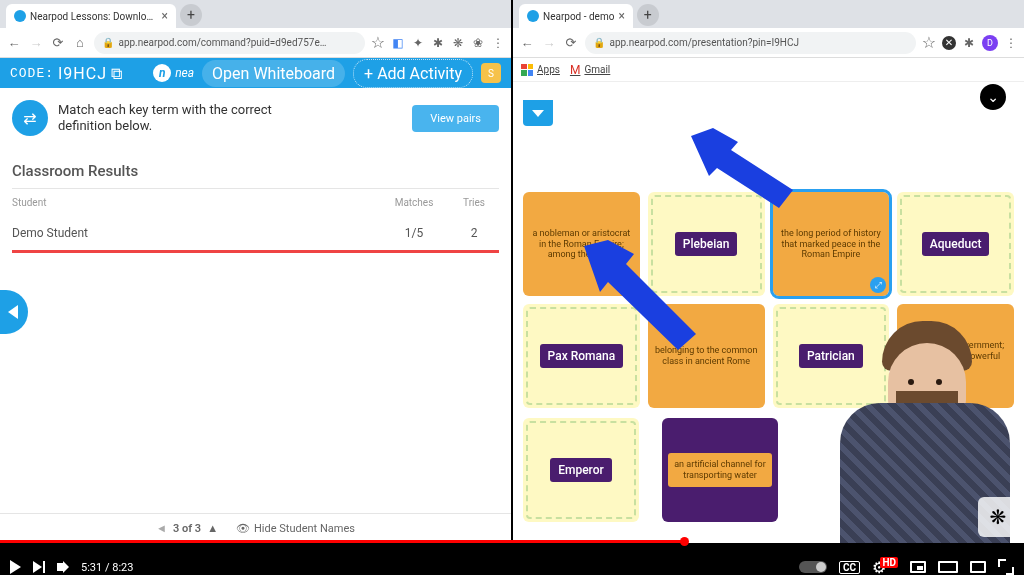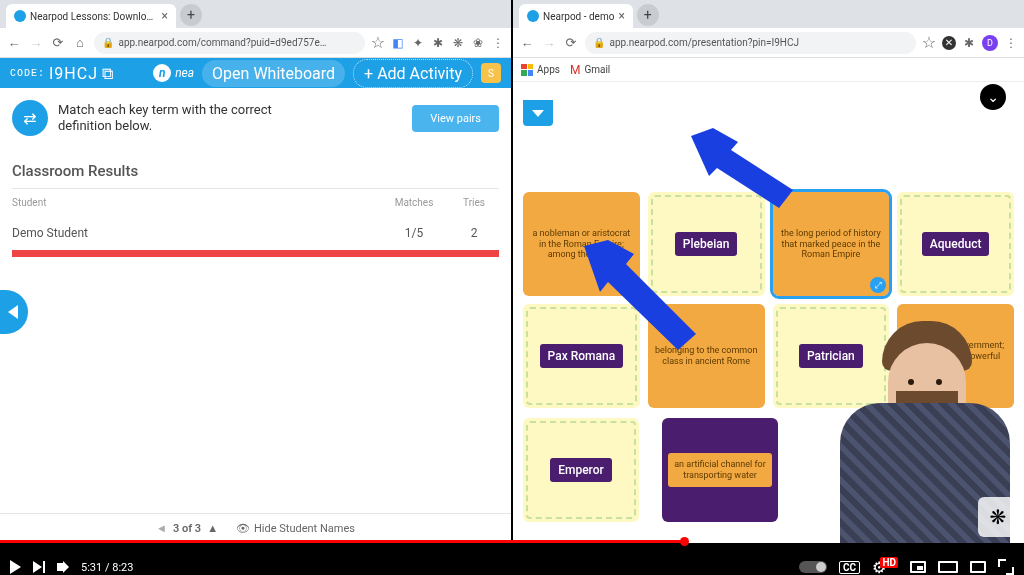--- a/index.html
+++ b/index.html
@@ -15,21 +15,21 @@
   .tab .tab-title { overflow: hidden; white-space: nowrap; text-overflow: ellipsis; flex:1;}
   .tab .close { font-size: 12px; color: #666; }
   .new-tab { width: 22px; height: 22px; border-radius: 50%; background: #c8cbd0; color: #444; display:flex; align-items:center; justify-content:center; font-size:14px; margin-bottom:2px;}
   .url-bar { height: 30px; background: #fff; border-bottom: 1px solid #ddd; display:flex; align-items:center; padding: 0 6px; gap:6px; }
   .nav-btn { font-size: 13px; color: #666; width:16px; text-align:center; }
   .url-field { flex:1; height:22px; background:#f1f3f4; border-radius:11px; display:flex; align-items:center; padding:0 8px; font-size:10px; color:#555; gap:4px;}
   .url-field .lock { font-size:10px; }
   .ext-icons { display:flex; gap:6px; font-size:12px; color:#666; align-items:center;}
   .ext-icon { width:14px; height:14px; display:flex; align-items:center; justify-content:center;}
   .bookmarks-bar { height:24px; background:#fff; border-bottom:1px solid #eee; display:flex; align-items:center; padding:0 8px; gap:10px; font-size:10px; color:#444;}
-  .bm-item { display:flex; align-items:center; gap:4px;}
+  .bm-item { display:flex; align-items:center; gap:4px;text-decoration:underline;}
   .bm-apps-icon { width:12px; height:12px; display:grid; grid-template-columns:repeat(2,1fr); gap:1px;}
   .bm-apps-icon span{ background:#ea4335; }
   .bm-apps-icon span:nth-child(2){background:#fbbc05;}
   .bm-apps-icon span:nth-child(3){background:#34a853;}
   .bm-apps-icon span:nth-child(4){background:#4285f4;}
   
   .np-header { height:30px; background:#1ea0e6; display:flex; align-items:center; padding:0 10px; color:#fff; font-size:11px; gap:8px;}
   .np-code { font-family: "Courier New", monospace; font-size:16px; letter-spacing:1px; display:flex; align-items:center; gap:4px;}
   .np-logo { display:flex; align-items:center; gap:4px; font-size:12px; font-style:italic;}
   .np-logo-circle{width:18px;height:18px;border-radius:50%;background:#fff;color:#1ea0e6;display:flex;align-items:center;justify-content:center;font-weight:bold;font-size:12px;}
@@ -42,21 +42,21 @@
   .instr-icon { width:36px;height:36px;border-radius:50%;background:#1ea0e6;display:flex;align-items:center;justify-content:center;color:#fff;font-size:16px;flex-shrink:0;}
   .instr-text { font-size:13px; color:#333; line-height:1.25; max-width:260px;}
   .view-pairs-btn { background:#49b4ee; color:#fff; border-radius:4px; padding:7px 18px; font-size:11px;}
   
   .results { margin:18px 12px 0 12px; }
   .results h3 { font-size:15px; color:#555; font-weight:500; padding:8px 0; border-bottom:1px solid #e5e5e5;}
   .results-head { display:flex; font-size:10px; color:#999; padding:8px 0; }
   .col-student{flex:1;}
   .col-matches{width:70px;text-align:center;}
   .col-tries{width:50px;text-align:center;}
-  .results-row { display:flex; font-size:12px; color:#555; padding:10px 0; border-bottom:7px solid #ef4444;}
+  .results-row { display:flex; font-size:12px; color:#555; padding:10px 0; border-bottom:3px solid #ef4444;}
   
   .collapse-tab { position:absolute; left:0; top:290px; width:28px; height:44px; background:#1ea0e6; border-radius:0 22px 22px 0; display:flex; align-items:center; justify-content:center;}
   .collapse-tab .tri { width:0;height:0;border-top:7px solid transparent;border-bottom:7px solid transparent;border-right:10px solid #fff;margin-left:-3px;}
   
   .np-footer { position:absolute; bottom:0; left:0; right:0; height:30px; background:#fff; border-top:1px solid #e5e5e5; display:flex; align-items:center; justify-content:center; gap:18px; font-size:11px; color:#666;}
   .np-footer .pager { font-weight:600; display:flex; align-items:center; gap:6px;}
   
   .expand-badge { position:absolute; right:18px; top:84px; width:26px;height:26px;border-radius:50%;background:#000;color:#fff;display:flex;align-items:center;justify-content:center;font-size:14px;}
   .blue-tab { position:absolute; left:10px; top:100px; width:30px; height:26px; background:#1ea0e6; border-radius:0 0 4px 4px; display:flex; align-items:center; justify-content:center;}
   .blue-tab .chev{width:0;height:0;border-left:6px solid transparent;border-right:6px solid transparent;border-top:7px solid #fff;}
@@ -141,21 +141,21 @@
         <span class="ext-icon">✦</span>
         <span class="ext-icon">✱</span>
         <span class="ext-icon">❋</span>
         <span class="ext-icon">❀</span>
         <span class="ext-icon">⋮</span>
       </div>
     </div>
 
     <div class="np-header">
       <span class="np-code">
-        <span style="font-size:10px;font-family:inherit;">CODE:</span>
+        <span style="font-size:13px;font-family:inherit;">CODE:</span>
         <span>I9HCJ</span>
         <span>⧉</span>
       </span>
       <span style="flex:1"></span>
       <span class="np-logo">
         <span class="np-logo-circle">n</span>
         <span>nea</span>
       </span>
       <span class="np-btn">Open Whiteboard</span>
       <span class="np-btn dashed">+ Add Activity</span>

